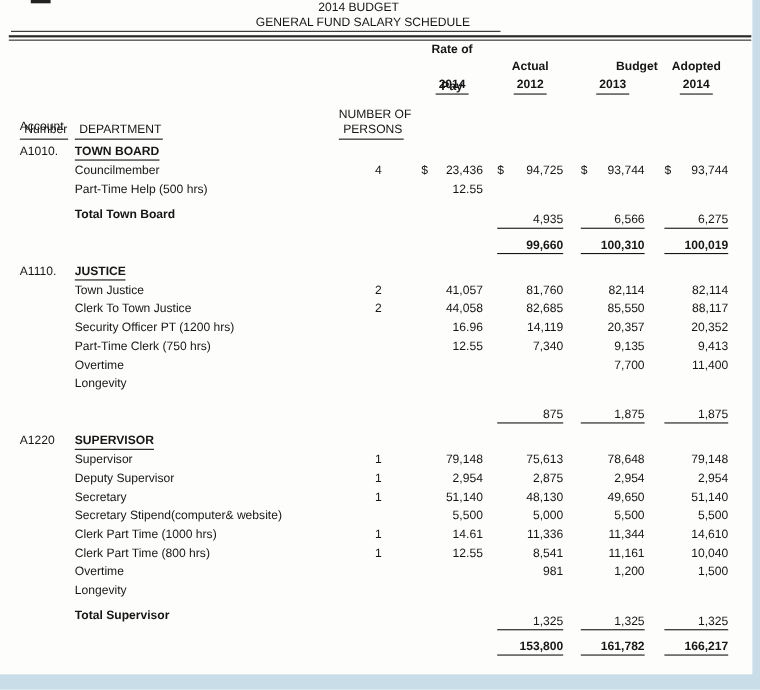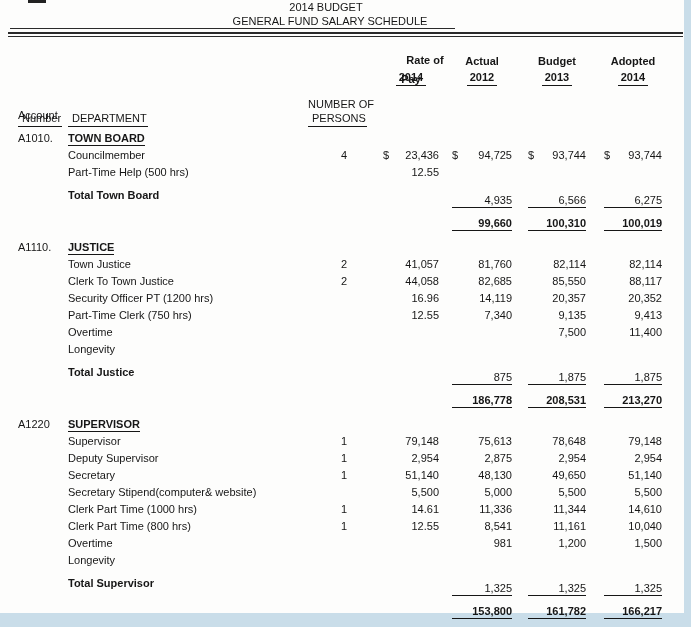--- a/index.html
+++ b/index.html
@@ -20,26 +20,26 @@
   }
   .scan-artifact { position: absolute; left: 28px; top: 0; width: 18px; height: 3px; background: #222; }
 
   .doc-title   { position: absolute; top: 1px;  left: 0; width: 652px; text-align: center; }
   .doc-subtitle{ position: absolute; top: 15px; left: 0; width: 660px; text-align: center; }
   .subtitle-rule { position: absolute; top: 28px; left: 10px; width: 445px; height: 1px; background: #2a2a2a; }
   .rule-thick    { position: absolute; top: 32px; left: 8px;  width: 675px; height: 2px; background: #2a2a2a; }
   .rule-thin     { position: absolute; top: 36px; left: 8px;  width: 675px; height: 1px; background: #2a2a2a; }
 
   .hdr { position: absolute; font-weight: bold; text-align: center; line-height: 14px; }
-  .rate-l1    { left: 397px; top: 38px; width: 56px; margin-top: 15px; }
+  .rate-l1    { left: 383px; top: 38px; width: 56px; }
   .rate-l2    { left: 383px; top: 54px; width: 56px; margin-top: 18px; }
   .rate-yr    { left: 383px; top: 70px; width: 56px; }
   .actual-l1  { left: 452px; top: 54px; width: 60px; }
   .actual-yr  { left: 452px; top: 70px; width: 60px; }
-  .budget-l1  { left: 528px; top: 54px; width: 58px; }
+  .budget-l1  { left: 550px; top: 54px; width: 58px; }
   .budget-yr  { left: 528px; top: 70px; width: 58px; }
   .adopted-l1 { left: 604px; top: 54px; width: 58px; }
   .adopted-yr { left: 604px; top: 70px; width: 58px; }
 
   .lbl { position: absolute; line-height: 14px; }
   .account-l1 { left: 18px;  top: 108px;  }
   .account-l2 { left: 18px;  top: 111px; }
   .dept-h     { left: 68px;  top: 111px; }
   .persons-l1 { left: 308px; top: 97px;  }
   .persons-l2 { left: 308px; top: 111px; }
@@ -258,58 +258,41 @@
         <span class="cell c-acct"></span>
         <span class="cell c-dept"><span class="dept-text">Overtime</span></span>
         <span class="cell c-persons"></span>
         <span class="cell c-money c-rate">
           <span class="num"></span>
         </span>
         <span class="cell c-money c-actual">
           <span class="num"></span>
         </span>
         <span class="cell c-money c-budget">
-          <span class="num">7,500</span>
+          <span class="num">7,700</span>
         </span>
         <span class="cell c-money c-adopted">
           <span class="num">11,400</span>
         </span>
       </div>
       <div class="row r-item">
         <span class="cell c-acct"></span>
         <span class="cell c-dept"><span class="dept-text">Longevity</span></span>
         <span class="cell c-persons"></span>
         <span class="cell c-money c-rate">
           <span class="num"></span>
         </span>
         <span class="cell c-money c-actual">
           <span class="num uline">875</span>
         </span>
         <span class="cell c-money c-budget">
           <span class="num uline">1,875</span>
         </span>
         <span class="cell c-money c-adopted">
           <span class="num uline">1,875</span>
-        </span>
-      </div>
-      <div class="row r-total">
-        <span class="cell c-acct"></span>
-        <span class="cell c-dept"><span class="dept-text">Total Justice</span></span>
-        <span class="cell c-persons"></span>
-        <span class="cell c-money c-rate">
-          <span class="num"></span>
-        </span>
-        <span class="cell c-money c-actual">
-          <span class="num uline">186,778</span>
-        </span>
-        <span class="cell c-money c-budget">
-          <span class="num uline">208,531</span>
-        </span>
-        <span class="cell c-money c-adopted">
-          <span class="num uline">213,270</span>
         </span>
       </div>
       <div class="row r-section">
         <span class="cell c-acct">A1220</span>
         <span class="cell c-dept"><span class="dept-text sec-name">SUPERVISOR</span></span>
         <span class="cell c-persons"></span>
         <span class="cell c-money c-rate">
           <span class="num"></span>
         </span>
         <span class="cell c-money c-actual">

